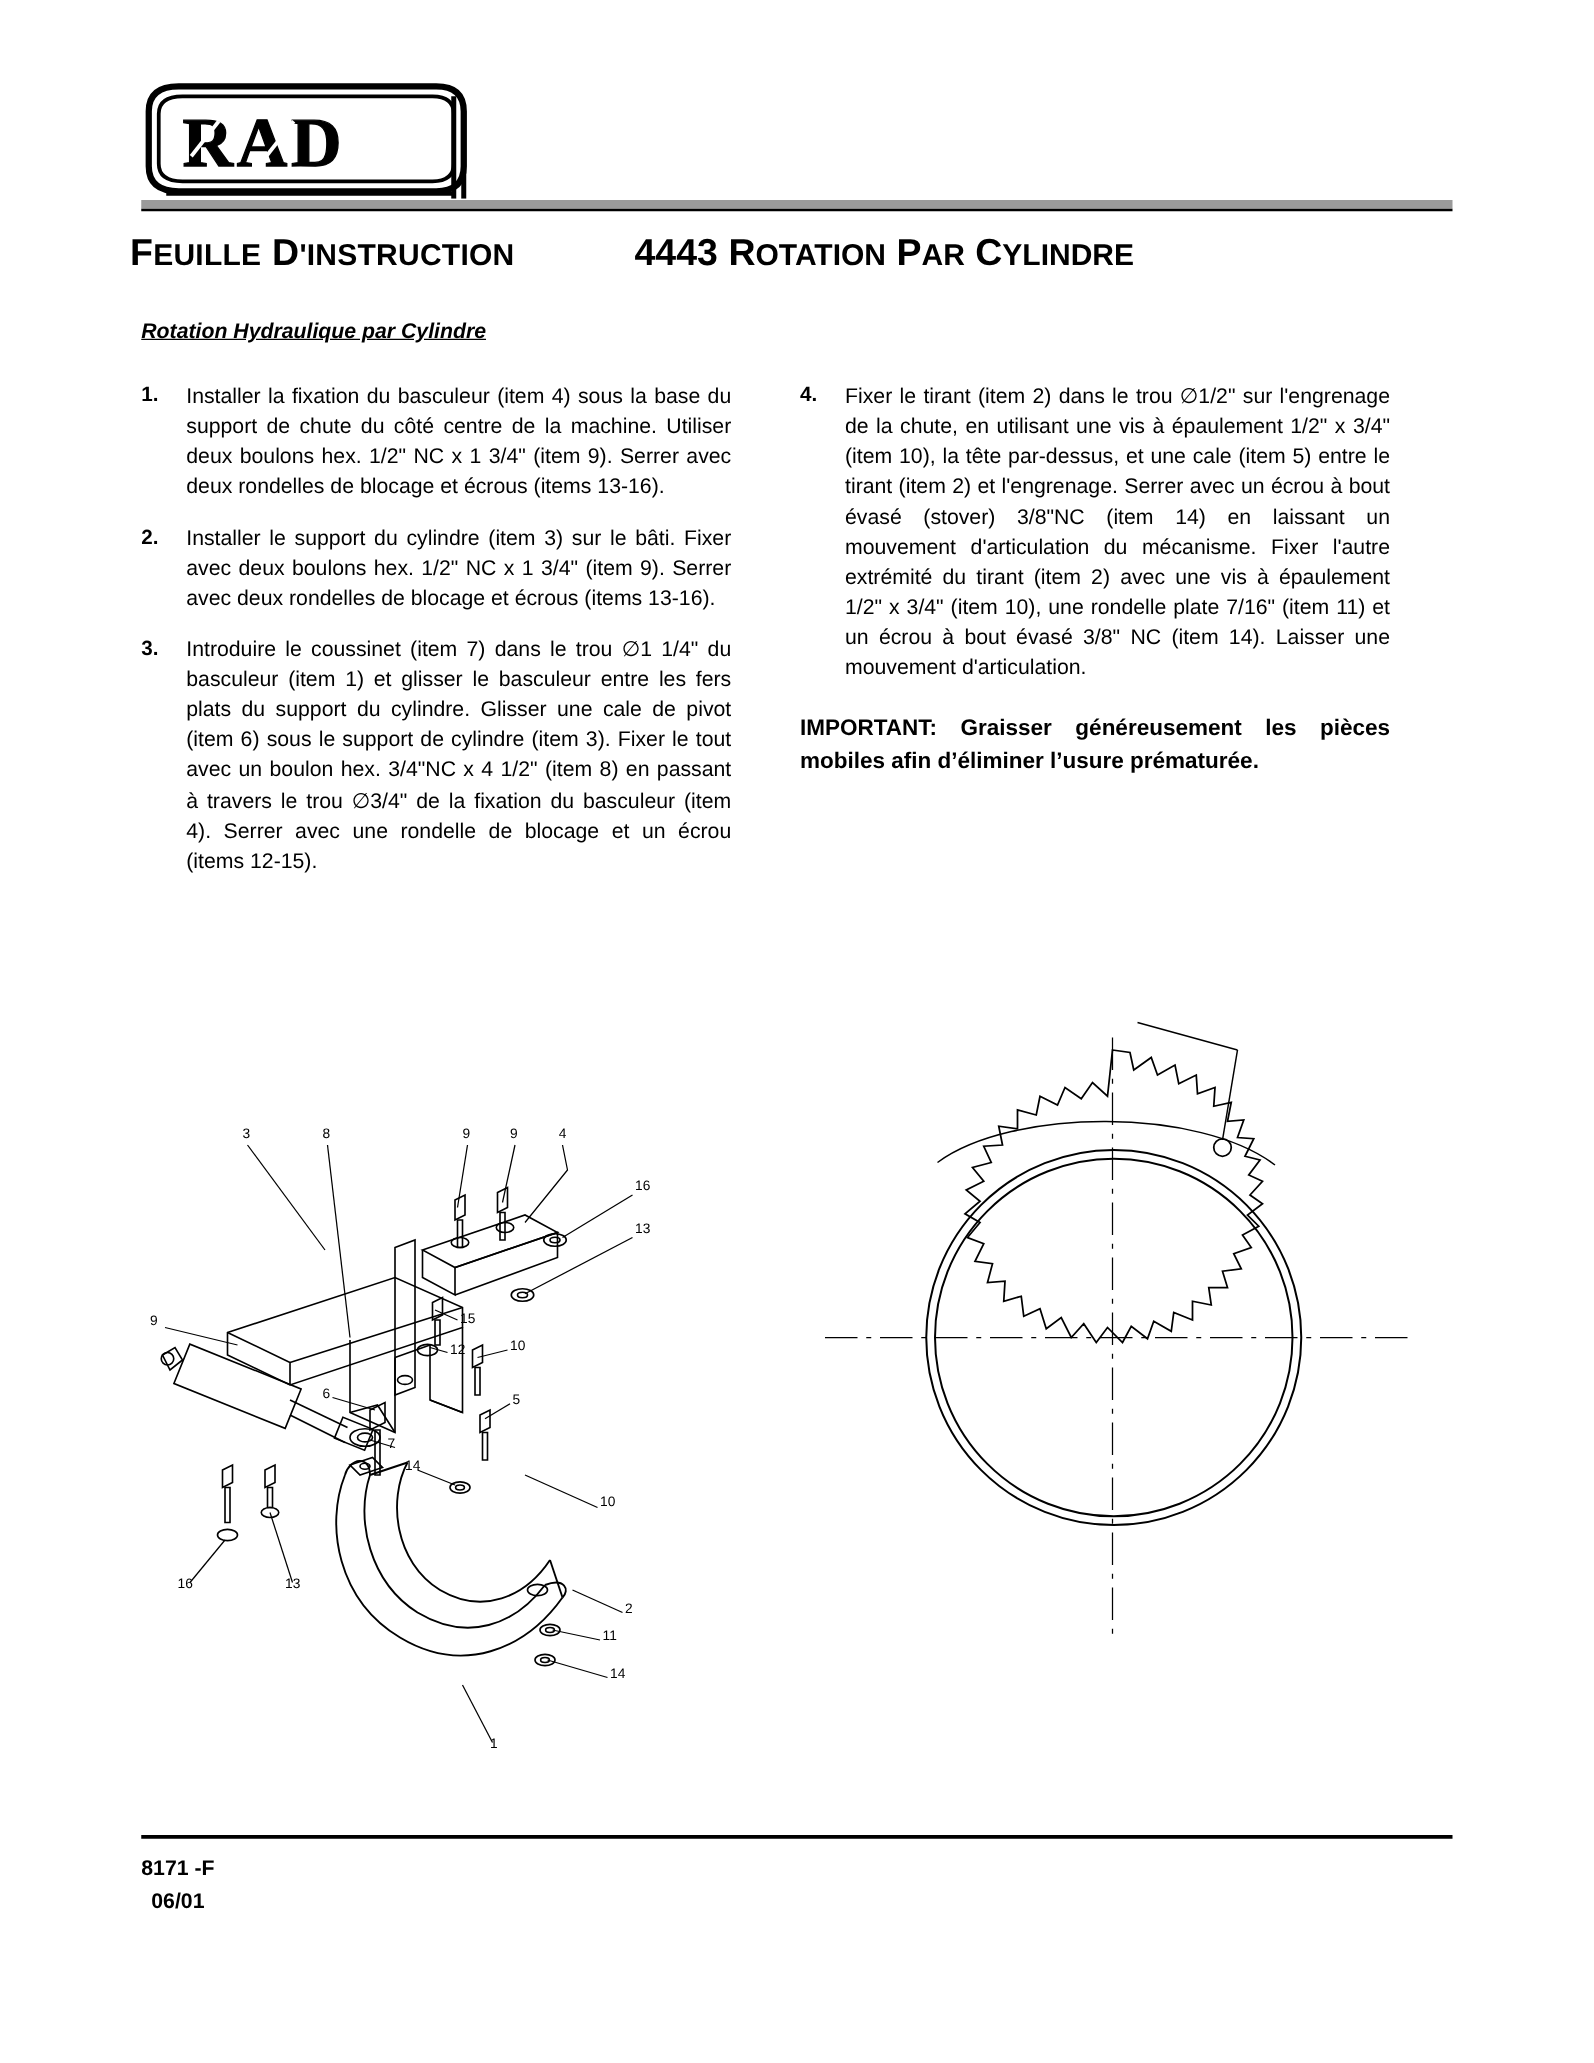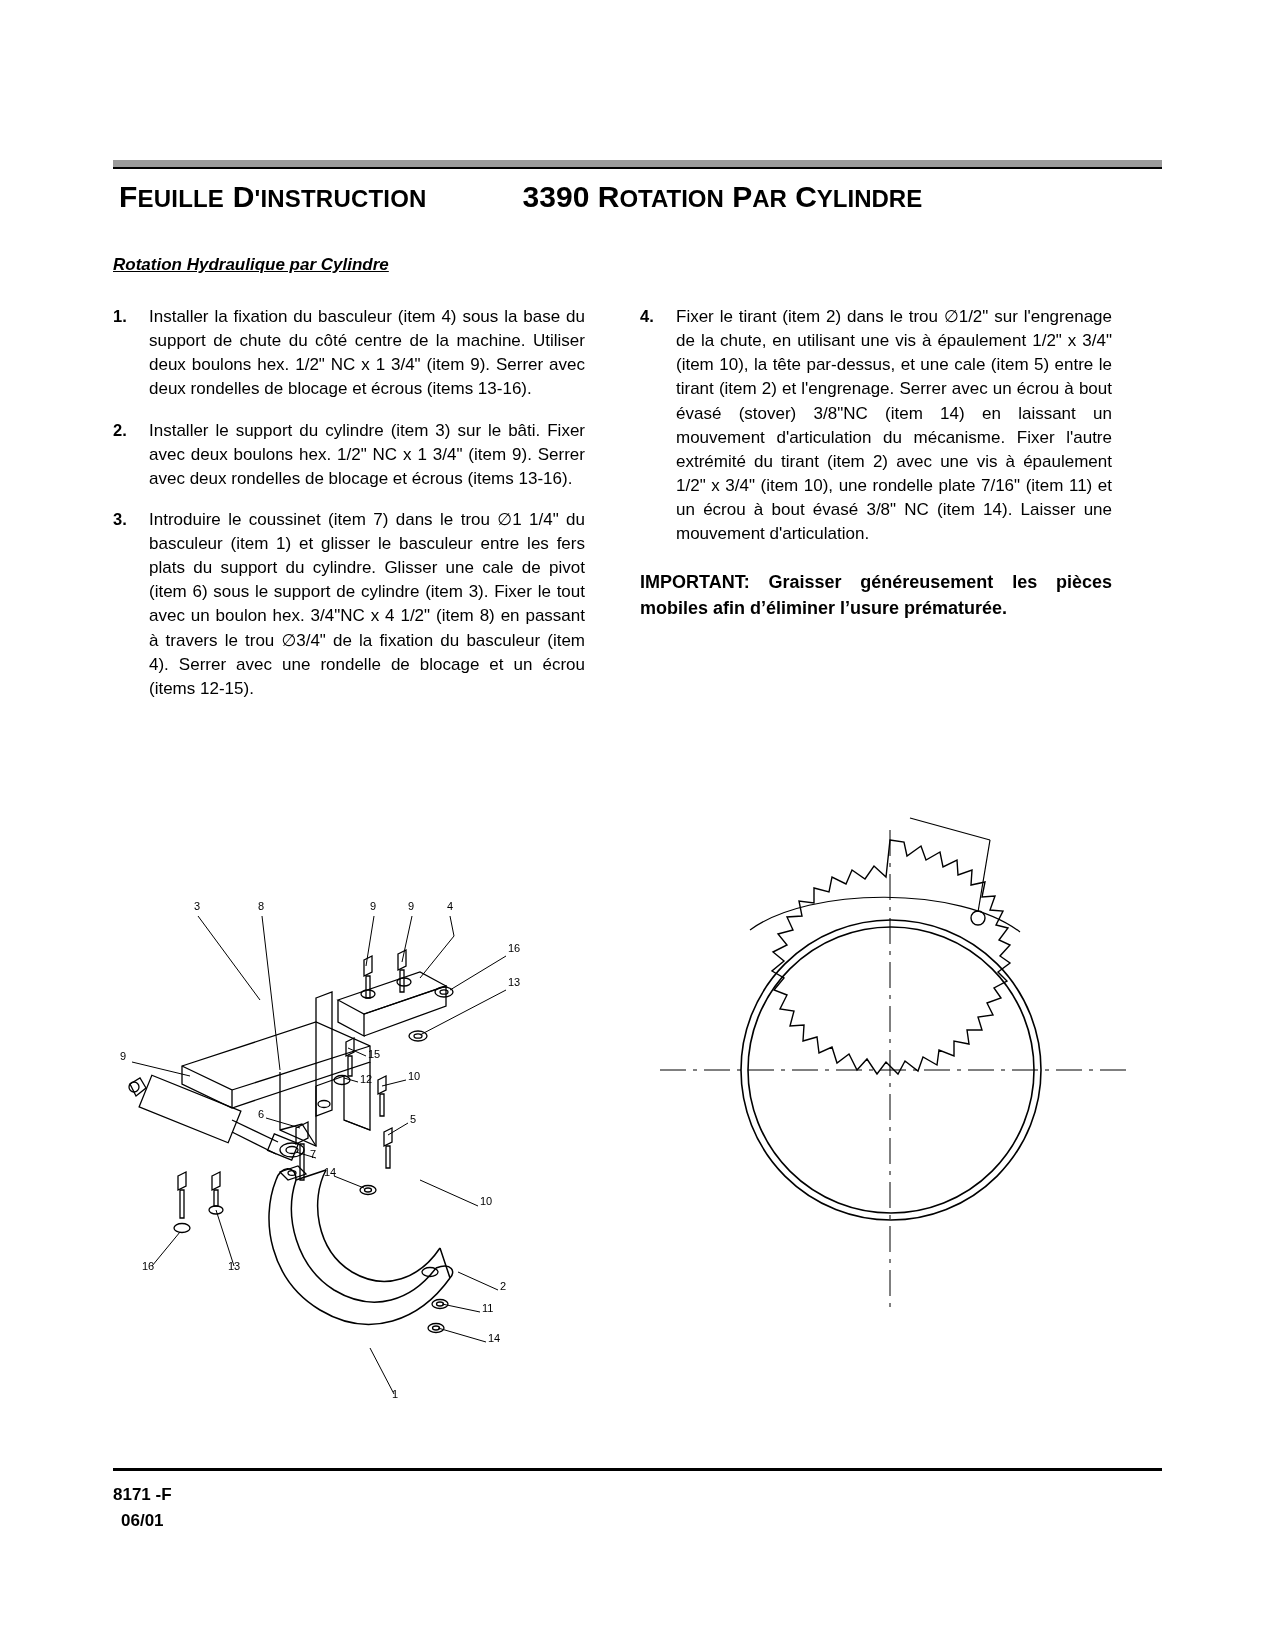--- a/index.html
+++ b/index.html
@@ -47,26 +47,26 @@
     left: 113px;
     top: 167px;
     width: 1049px;
     height: 2px;
     background: #000;
   }
 
   
   .title-row {
     position: absolute;
-    left: 119px;
+    left: 104px;
     top: 180px;
     width: 1049px;
     height: 46px;
     display: flex;
-    align-items: flex-start;
+    align-items: center;
   }
   .title-left {
     font-size: 30px;
     font-weight: bold;
     letter-spacing: 0.2px;
     white-space: nowrap;
   }
   .title-right {
     font-size: 30px;
     font-weight: bold;
@@ -170,27 +170,45 @@
     font-weight: bold;
     line-height: 1.5;
   }
   .footer-text div { white-space: nowrap; text-align: center; }
 </style>
 </head>
 <body>
 
 <div class="page">
 
+  <div class="logo-wrap">
+    <svg width="270" height="96" viewBox="0 0 270 96" xmlns="http://www.w3.org/2000/svg">
+
+      <path d="M6 26 Q6 6 30 6 L236 6 Q258 6 258 26 L258 70 Q258 90 236 90 L30 90 Q6 90 6 70 Z" fill="none" stroke="#000" stroke-width="5"></path>
+      <path d="M14 28 Q14 14 33 14 L233 14 Q250 14 250 28 L250 68 Q250 82 233 82 L33 82 Q14 82 14 68 Z" fill="none" stroke="#000" stroke-width="3"></path>
+
+      <line x1="250" y1="14" x2="250" y2="96" stroke="#000" stroke-width="4"></line>
+      <line x1="258" y1="26" x2="258" y2="96" stroke="#000" stroke-width="4"></line>
+
+      <line x1="20" y1="92" x2="250" y2="92" stroke="#000" stroke-width="3"></line>
+
+      <text x="33" y="70" font-family="Liberation Serif, serif" font-size="56" font-weight="bold" letter-spacing="3" fill="#000" stroke="#000" stroke-width="1">RAD</text>
+
+      <line x1="40" y1="62" x2="62" y2="34" stroke="#fff" stroke-width="3"></line>
+      <line x1="100" y1="62" x2="122" y2="34" stroke="#fff" stroke-width="3"></line>
+      <line x1="160" y1="62" x2="182" y2="34" stroke="#fff" stroke-width="3"></line>
+    </svg>
+  </div>
 
   <div class="header-rule"></div>
   <div class="header-rule-dark"></div>
 
   <div class="title-row">
     <div class="title-left"><span><span>F</span><span class="smallcap">EUILLE</span></span> <span><span>D</span><span class="smallcap">'INSTRUCTION</span></span></div>
-    <div class="title-right"><span>3390</span> <span><span>R</span><span class="smallcap">OTATION</span></span> <span><span>P</span><span class="smallcap">AR</span></span> <span><span>C</span><span class="smallcap">YLINDRE</span></span></div>
+    <div class="title-right"><span>4443</span> <span><span>R</span><span class="smallcap">OTATION</span></span> <span><span>P</span><span class="smallcap">AR</span></span> <span><span>C</span><span class="smallcap">YLINDRE</span></span></div>
   </div>
 
   <div class="subtitle">Rotation Hydraulique par Cylindre</div>
 
   <div class="col-left">
     <div class="item">
       <div class="item-num">1.</div>
       <div class="item-text">Installer la fixation du basculeur (item 4) sous la base du support de chute du côté centre de la machine. Utiliser deux boulons hex. 1/2" NC x 1 3/4" (item 9). Serrer avec deux rondelles de blocage et écrous (items 13-16).</div>
     </div>
     <div class="item">

